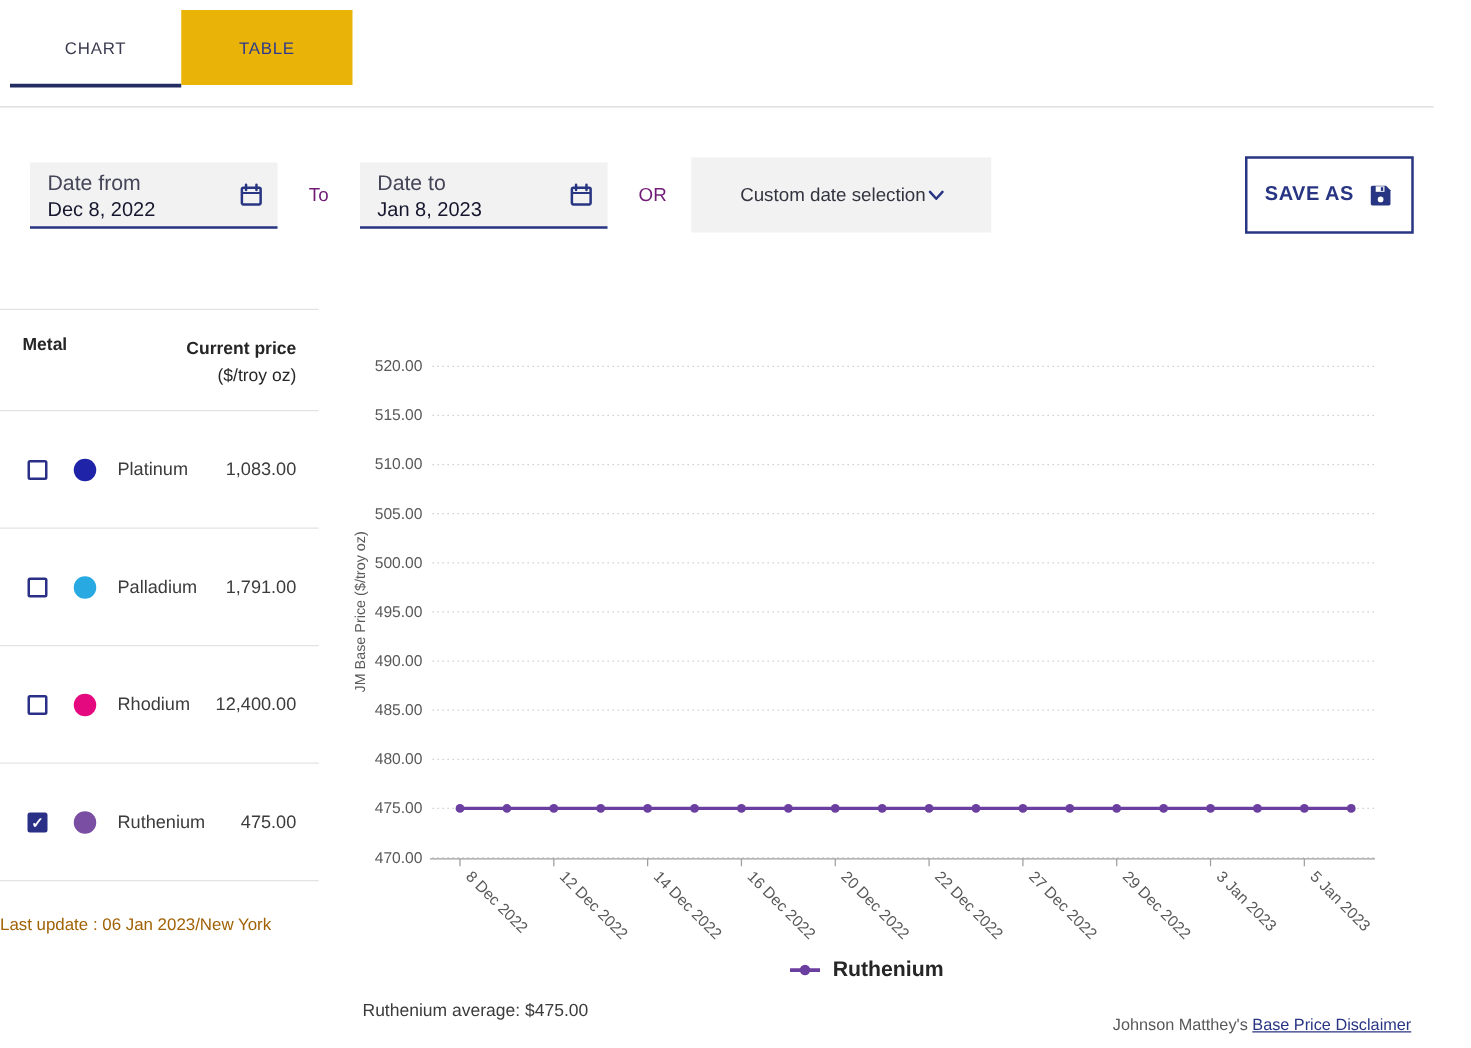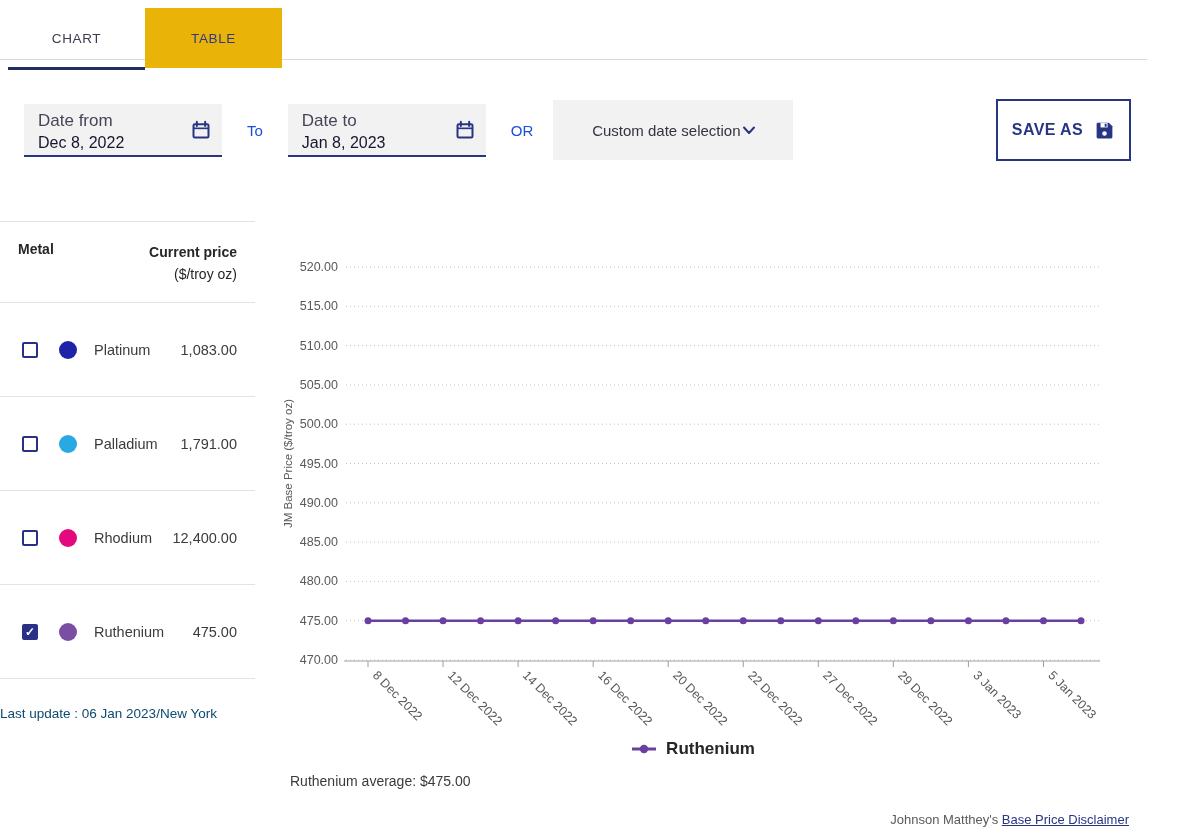--- a/index.html
+++ b/index.html
@@ -5,35 +5,35 @@
   * { box-sizing: border-box; margin: 0; padding: 0; }
   html, body { background: #fff; }
   body {
     width: 1177px; height: 838px;
     font-family: "Liberation Sans", sans-serif;
     color: #3b3b3b; position: relative; overflow: hidden;
   }
   .page { width: 1177px; height: 838px; position: relative; }
 
   
-  .tabbar { display: flex; padding-left: 8px; width: 1147px; border-bottom: 1px solid #d9d9d9; height: 60px; }
+  .tabbar { display: flex; padding-left: 8px; width: 1147px; border-bottom: 1px solid #d9d9d9; height: 86px; }
   .tab { width: 137px; height: 60px; margin-top: 8px; display: flex; align-items: center; justify-content: center;
          font-size: 13.5px; letter-spacing: 0.6px; cursor: pointer; position: relative; }
   .tab.active { color: #3c3c50; }
   .tab.active::after { content: ""; position: absolute; left: 0; right: 0; bottom: -2px; height: 3px; background: #232d62; }
   .tab.inactive { background: #eab308; color: #2d3a8c; }
 
   
   .filters { display: flex; align-items: center; margin: 39px 46px 0 24px; }
   .date-field { width: 198px; height: 53px; background: #f2f2f2; border-bottom: 2px solid #283583;
                 padding: 7px 40px 0 14px; position: relative; cursor: pointer; }
   .df-label { font-size: 17px; color: #454558; }
   .df-value { font-size: 16px; color: #16162e; margin-top: 3px; }
   .cal-icon { position: absolute; right: 11px; top: 16px; width: 20px; height: 20px; }
-  .sep-label { font-size: 15px; color: #1d4ed8; margin: 0 25px; }
+  .sep-label { font-size: 15px; color: #701a75; margin: 0 25px; }
   .dropdown { width: 240px; height: 60px; background: #f2f2f2; display: flex; align-items: center;
               justify-content: center; padding: 0 18px 0 20px; margin-left: -5px; cursor: pointer; }
   .dd-value { font-size: 15px; color: #33343f; }
   .saveas-btn { margin-left: auto; width: 135px; height: 62px; border: 2px solid #283583; background: #fff;
                 color: #283583; font-size: 16px; font-weight: 600; letter-spacing: 0.4px;
                 display: flex; align-items: center; justify-content: center; gap: 11px; cursor: pointer; }
 
   
   .main { display: flex; margin-top: 60px; }
 
@@ -45,21 +45,21 @@
   .ph-price { text-align: right; color: #262626; font-size: 14px; line-height: 22px; }
   .ph-price .l1 { font-weight: 700; }
   .metal-row { height: 94px; display: flex; align-items: center; border-bottom: 1px solid #e3e3e3; }
   .checkbox { width: 16px; height: 16px; border: 2px solid #2b3087; border-radius: 2px; margin-left: 22px;
               display: inline-flex; align-items: center; justify-content: center; cursor: pointer; flex: none; }
   .checkbox.checked { background: #2b3087; }
   .checkbox.checked::after { content: "\2713"; color: #fff; font-size: 12px; font-weight: 700; line-height: 1; }
   .dot { width: 18px; height: 18px; border-radius: 50%; margin-left: 21px; flex: none; }
   .metal-name { margin-left: 17px; font-size: 14.5px; color: #3b3b3b; }
   .metal-price { margin-left: auto; margin-right: 18px; font-size: 14.5px; color: #3b3b3b; }
-  .last-update { margin-top: 27px; font-size: 13.5px; color: #0c4a6e; }
+  .last-update { margin-top: 27px; font-size: 13.5px; color: #a16207; }
 
   
   .chart-area { flex: 1; margin-left: 23px; margin-top: 16px; position: relative; }
   .legend { display: flex; align-items: center; justify-content: center; gap: 9px; width: 830px; margin-top: 2px; }
   .legend-label { font-size: 17px; font-weight: 600; color: #262626; }
   .avg-note { font-size: 14px; color: #3b3b3b; margin: 14px 0 0 12px; }
 
   
   .disclaimer { position: absolute; right: 48px; top: 812px; font-size: 13px; color: #595959; }
   .disclaimer a { color: #283583; text-decoration: underline; cursor: pointer; }

